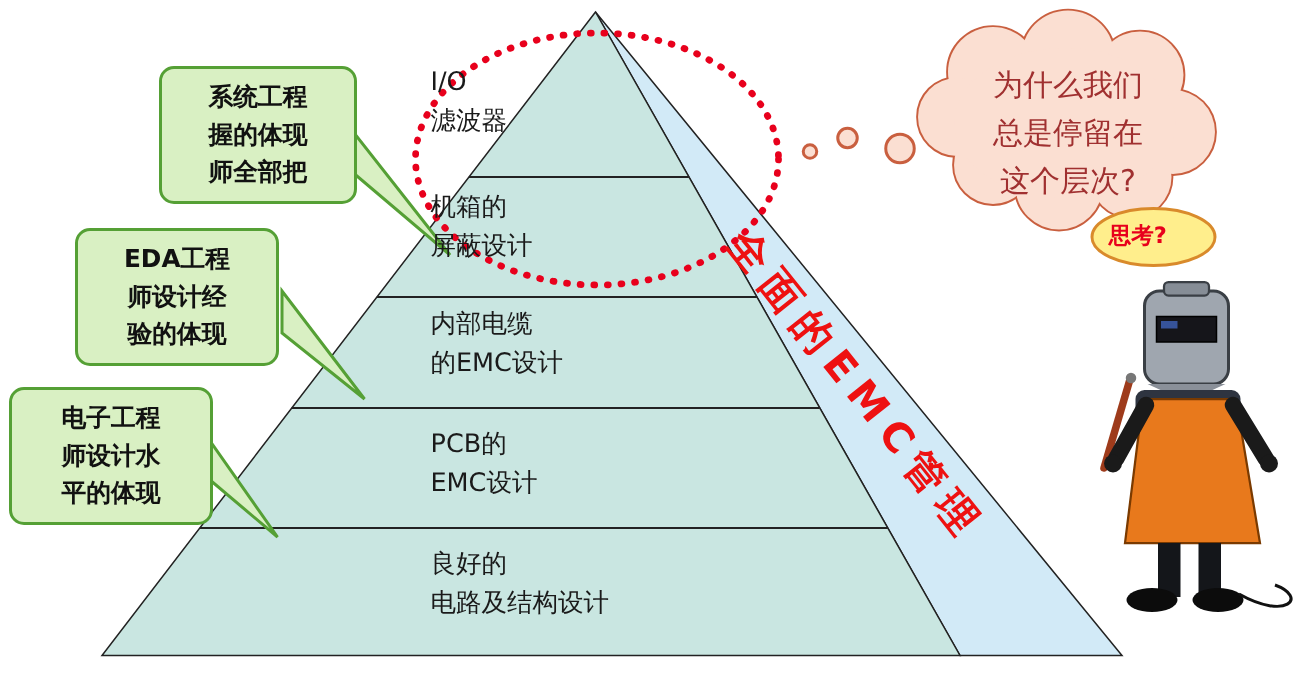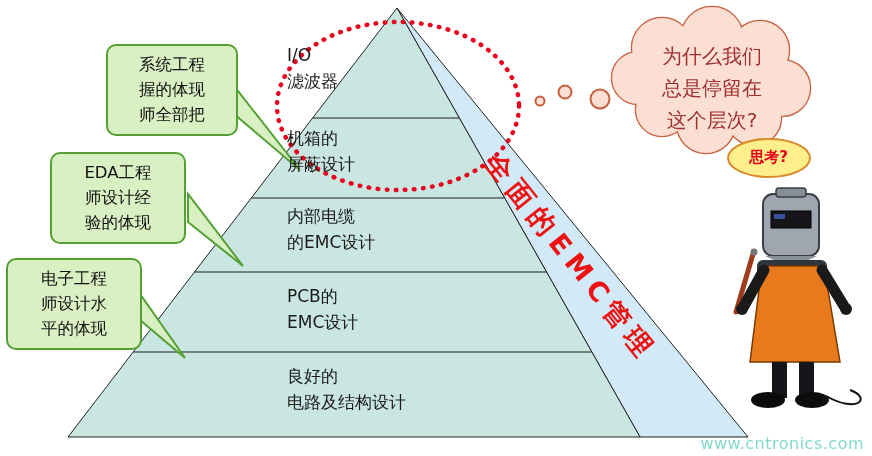--- a/index.html
+++ b/index.html
@@ -16,32 +16,32 @@
   .lvl span { display:block; }
   #lvl1 { top:42px; }
   #lvl2 { top:125px; }
   #lvl3 { top:203px; }
   #lvl4 { top:283px; }
   #lvl5 { top:363px; }
 
   .callout { position:absolute; background:#D9F0C3; border:2px solid #55A035;
              border-radius:10px; text-align:center; font-size:16.5px; line-height:1.5;
              padding:7px 5px; color:#111; }
-  .callout span { display:block; }
+  .callout span { display:block;font-weight:bold; }
   #callout1 { left:106px; top:44px;  width:132px; }
   #callout2 { left:50px;  top:152px; width:136px; }
   #callout3 { left:6px;   top:258px; width:136px; }
 
   #thought-text { position:absolute; left:637px; top:40px; width:150px;
                   text-align:center; font-size:20px; line-height:1.6;
                   color:#A03030; }
   #thought-text span { display:block; }
 
   #think-label { position:absolute; left:729px; top:148px; width:59px;
-                 text-align:right; font-size:15px; font-weight:bold; color:#E8001C; }
+                 text-align:center; font-size:15px; font-weight:bold; color:#E8001C; }
 
   #slope-label { position:absolute; left:505px; top:146px;
                  transform:rotate(51.5deg); transform-origin:0 0;
                  font-size:27px; font-weight:bold; color:#EE1111;
                  letter-spacing:7px; white-space:nowrap; }
 
   #watermark { position:absolute; right:8px; bottom:3px; font-size:16px;
                color:rgba(125,214,201,0.95); letter-spacing:0.5px; }
 </style>
 </head>
@@ -171,15 +171,14 @@
   <div id="thought-text">
     <span>为什么我们</span>
     <span>总是停留在</span>
     <span>这个层次?</span>
   </div>
 
   <div id="think-label">思考?</div>
 
   <div id="slope-label">全面的EMC管理</div>
 
-  <div id="watermark">www.cntronics.com</div>
 
 </div>
 
 </body></html>

